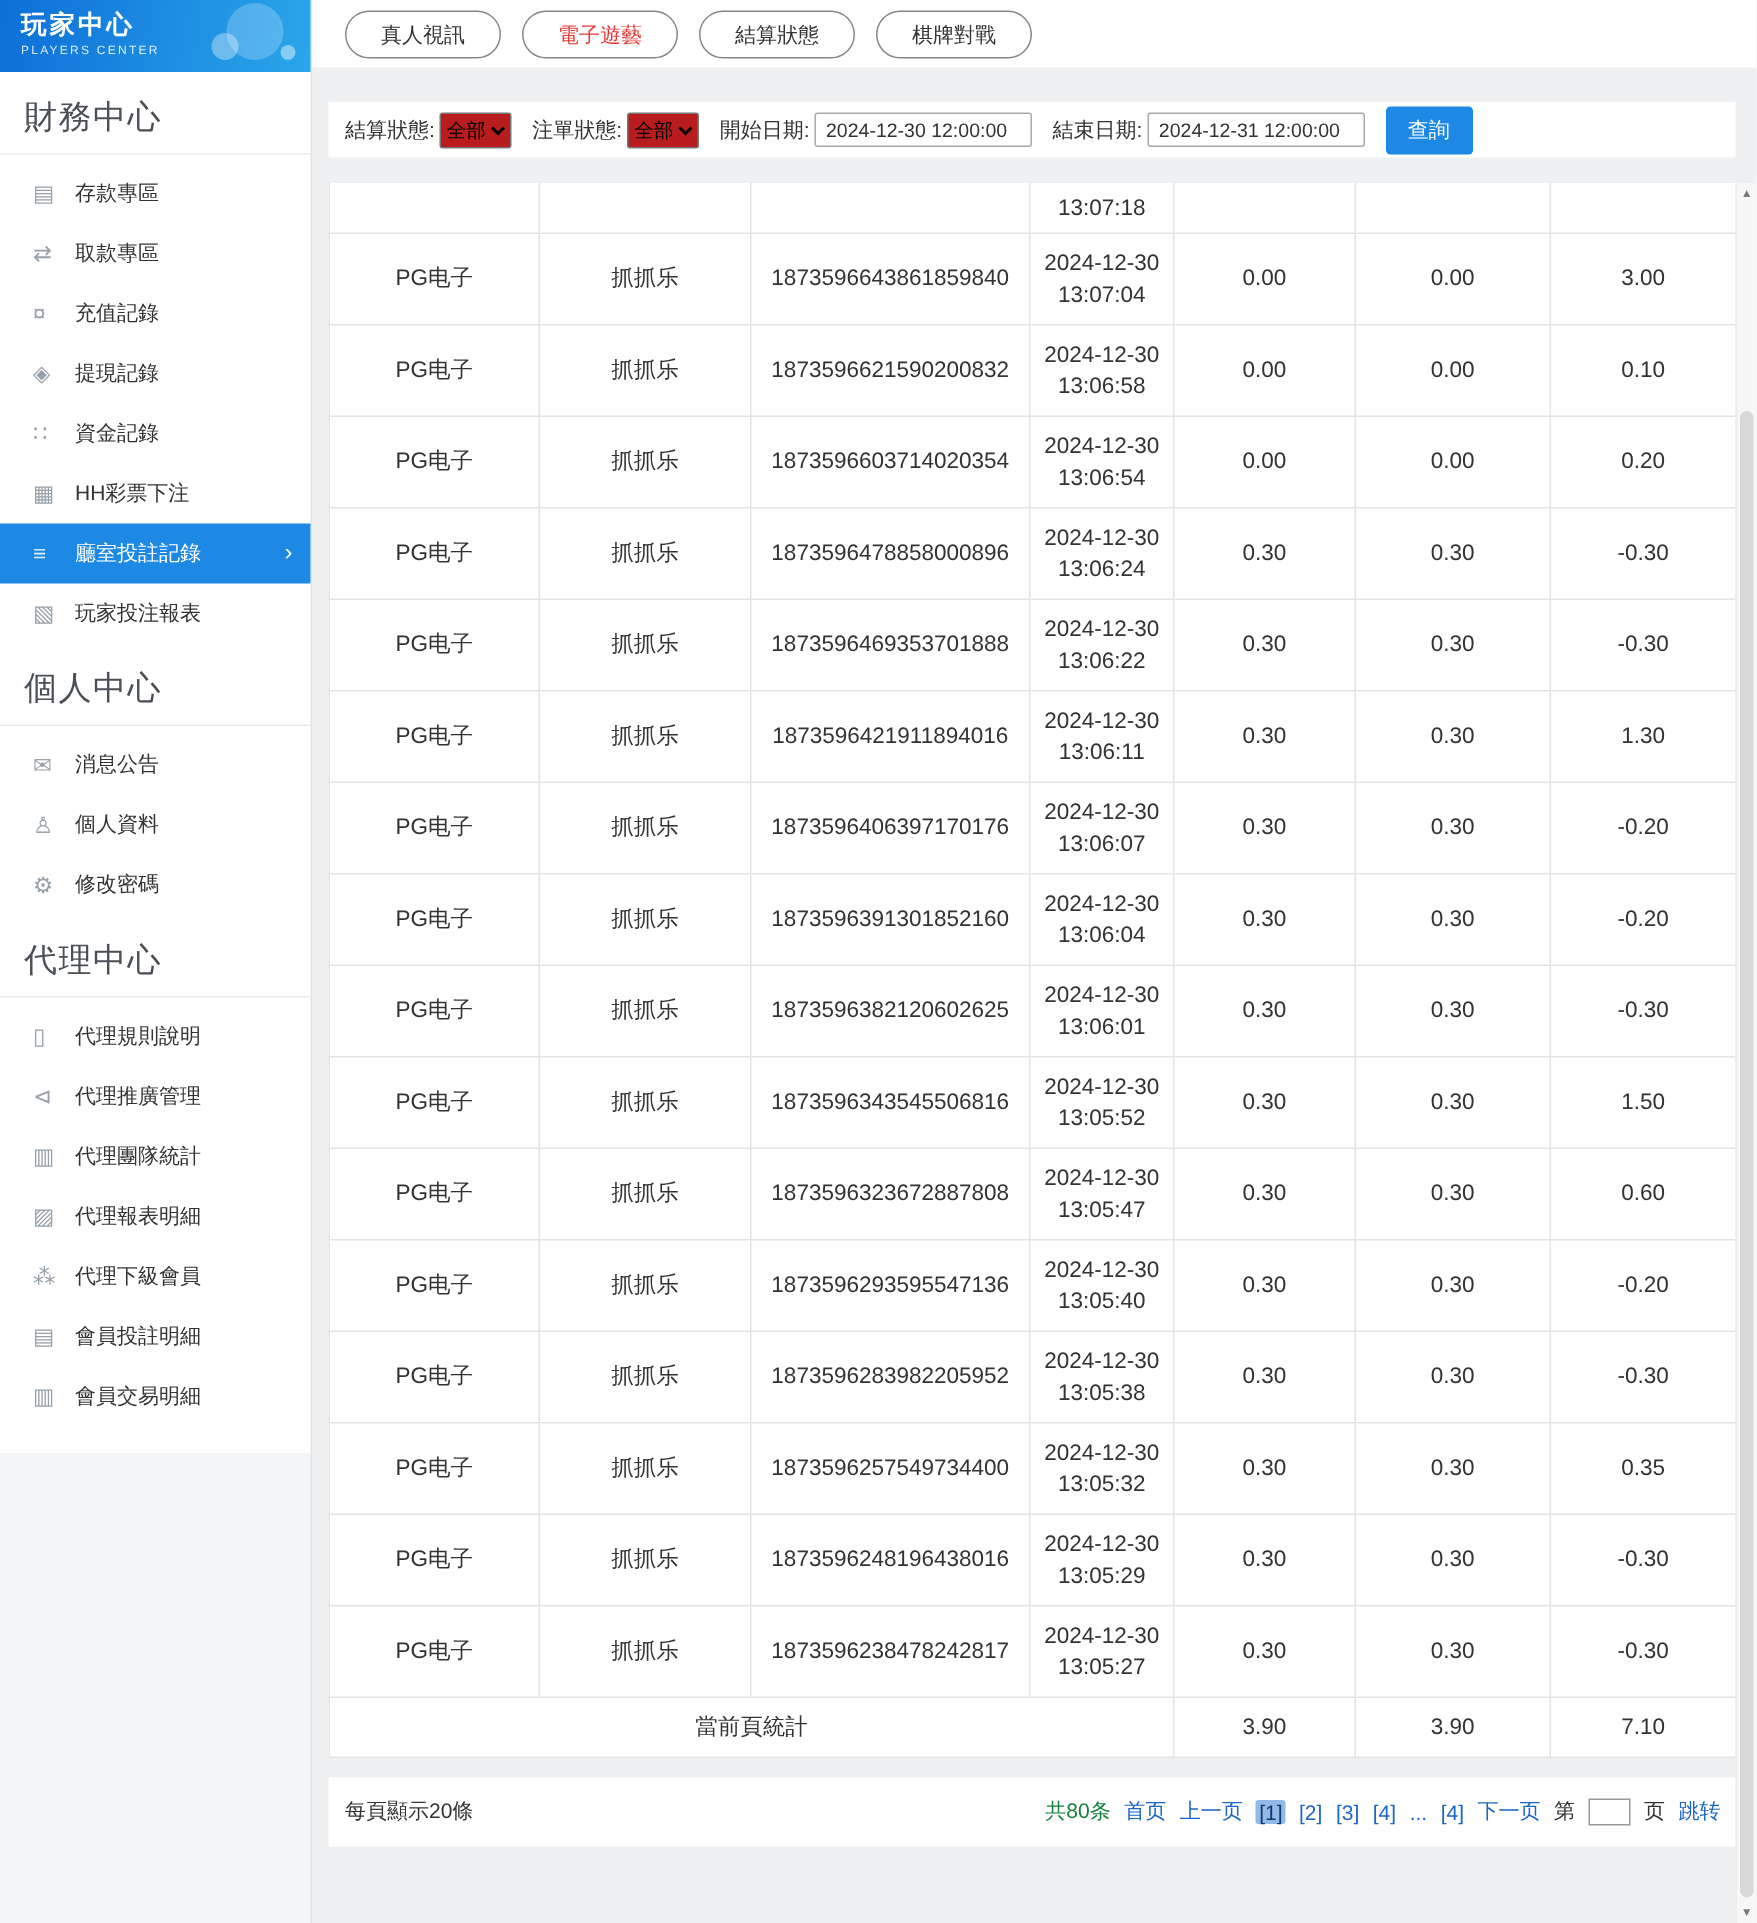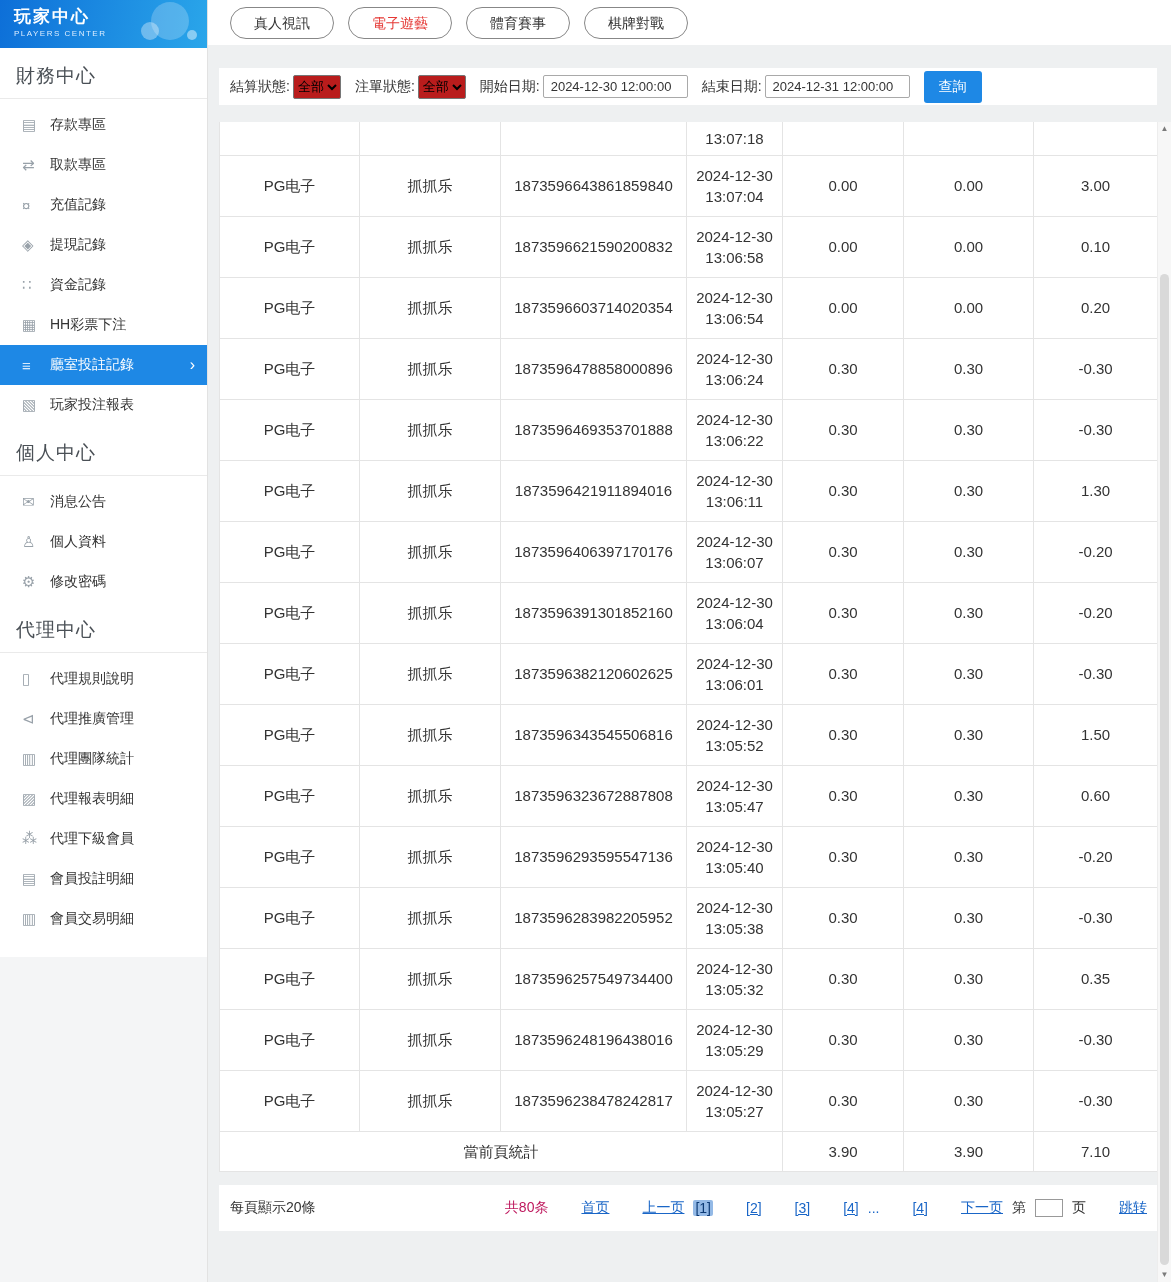--- a/index.html
+++ b/index.html
@@ -19,21 +19,21 @@
   }
   .sidebar-title { color: #fff; font-size: 17px; font-weight: bold; letter-spacing: 2px; line-height: 20px; }
   .sidebar-subtitle { color: #dcedff; font-size: 8px; letter-spacing: 1.5px; margin-top: 2px; }
   .deco { position: absolute; border-radius: 50%; background: rgba(255,255,255,0.22); }
   .deco1 { width: 38px; height: 38px; right: 18px; top: 2px; }
   .deco2 { width: 18px; height: 18px; right: 48px; top: 22px; background: rgba(255,255,255,0.35); }
   .deco3 { width: 10px; height: 10px; right: 10px; top: 30px; background: rgba(255,255,255,0.45); }
   .sidebar-body { background: #fff; padding-bottom: 18px; }
   .sidebar-fill { flex: 1; background: #f4f5f6; }
   .side-section-title {
-    font-size: 19px; color: #4a5056; letter-spacing: 1px;
+    font-size: 22px; color: #4a5056; letter-spacing: 1px;
     padding: 15px 16px 9px 16px; border-bottom: 1px solid #eaeaea; margin-bottom: 6px;
   }
   .side-item {
     height: 40px; display: flex; align-items: center; padding: 0 12px 0 22px;
     font-size: 14px; color: #333; cursor: pointer; white-space: nowrap;
   }
   .side-item .icon { width: 28px; color: #98a1a9; font-size: 15px; flex: 0 0 28px; }
   .side-item.active { background: var(--primary,#1e88e5); color: #fff; }
   .side-item.active .icon { color: #d7eafc; }
   .side-item .chevron { margin-left: auto; display: none; font-size: 16px; line-height: 14px; }
@@ -71,22 +71,22 @@
   tr.partial-row { height: 33px; padding-left: 22px; }
   tr.partial-row td { border-top: none; }
   tr.summary-row { height: 40px; }
 
   .footer-card {
     width: 938px; height: 46px; margin-top: 13px; background: #fff;
     display: flex; align-items: center; justify-content: space-between; padding: 0 10px 0 11px;
   }
   .page-size-text { font-size: 14px; color: #333; }
   .pager { display: flex; align-items: center; gap: 9px; font-size: 14px; }
-  .pager .total { color: #be185d; }
-  .pg-link { color: var(--link,#1a66c7); text-decoration: underline; cursor: pointer; margin-left: 24px; }
+  .pager .total { color: #15803d; }
+  .pg-link { color: var(--link,#1a66c7); cursor: pointer; }
   .pg-current { background: #93b9e6; color: #0c3a75; padding: 0 2px; border-radius: 2px; }
   .pg-ellipsis { color: var(--link,#1a66c7); }
   .jump-input { width: 28px; height: 18px; border: 1px solid #999; font-size: 12px; padding: 0 2px; }
   .jump-text { color: #333; }
 
   
   .fake-scrollbar {
     position: absolute; right: 0; top: 122px; bottom: 0; width: 14px;
     background: #f7f7f7; border-left: 1px solid #ededed;
   }
@@ -235,21 +235,21 @@
     <div class="sidebar-fill"></div>
   </aside>
 
   <main class="main">
 
     <div class="tabbar" id="tabbar">
   <button class="tab">真人視訊</button>
 
   <button class="tab active">電子遊藝</button>
 
-  <button class="tab">體育賽事</button>
+  <button class="tab">結算狀態</button>
 
   <button class="tab">棋牌對戰</button>
 </div>
 
     <div class="content">
 
       <div class="filter-card">
         <label>結算狀態:</label>
         <select><option value="全部" selected="">全部</option></select>
         <label class="grp">注單狀態:</label>

